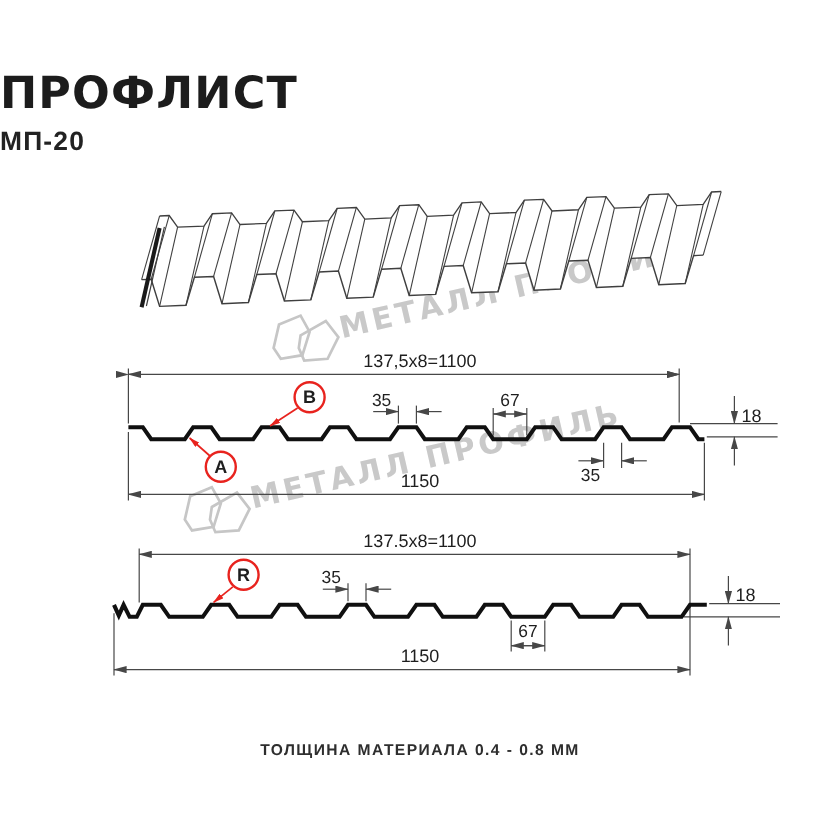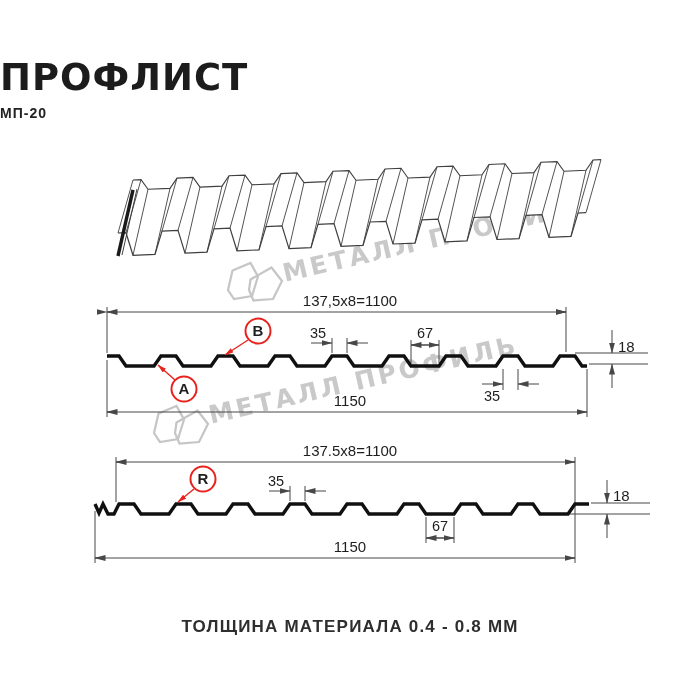--- a/index.html
+++ b/index.html
@@ -1,22 +1,22 @@
 <!DOCTYPE html>
 <html><head>
 <meta charset="utf-8">
 <style>
   html,body{margin:0;padding:0;background:#fff;}
   #canvas{position:relative;width:700px;height:700px;background:#fff;overflow:hidden;
           font-family:"Liberation Sans",sans-serif;}
   .hdr{position:absolute;top:0;left:0;width:700px;text-align:left;z-index:3;}
   .title{margin-top:56px;font-family:"DejaVu Sans",sans-serif;font-size:37px;font-weight:800;
          letter-spacing:1px;color:#1c1c1c;}
-  .subtitle{margin-top:6px;font-size:14px;font-weight:600;letter-spacing:1px;color:#222;}
-  .footer{position:absolute;top:617px;left:0;width:700px;text-align:center;font-size:17px;
+  .subtitle{margin-top:6px;font-size:22px;font-weight:600;letter-spacing:1px;color:#222;}
+  .footer{position:absolute;top:617px;left:0;width:700px;text-align:center;font-size:13px;
           font-weight:600;letter-spacing:1.2px;color:#2e2e2e;z-index:3;}
   .wm{position:absolute;z-index:1;color:#c9c9c9;font-family:"DejaVu Sans",sans-serif;
       font-weight:800;font-size:25px;letter-spacing:3px;white-space:nowrap;
       transform:rotate(-13deg);transform-origin:0 50%;}
   .wmlogo{position:absolute;z-index:1;}
   svg{position:absolute;left:0;z-index:2;}
   svg text{font-family:"Liberation Sans",sans-serif;fill:#1e1e1e;}
   .dim{font-size:15px;}
   .dimsm{font-size:14.5px;}
   .red-label{font-size:15px;font-weight:bold;}

